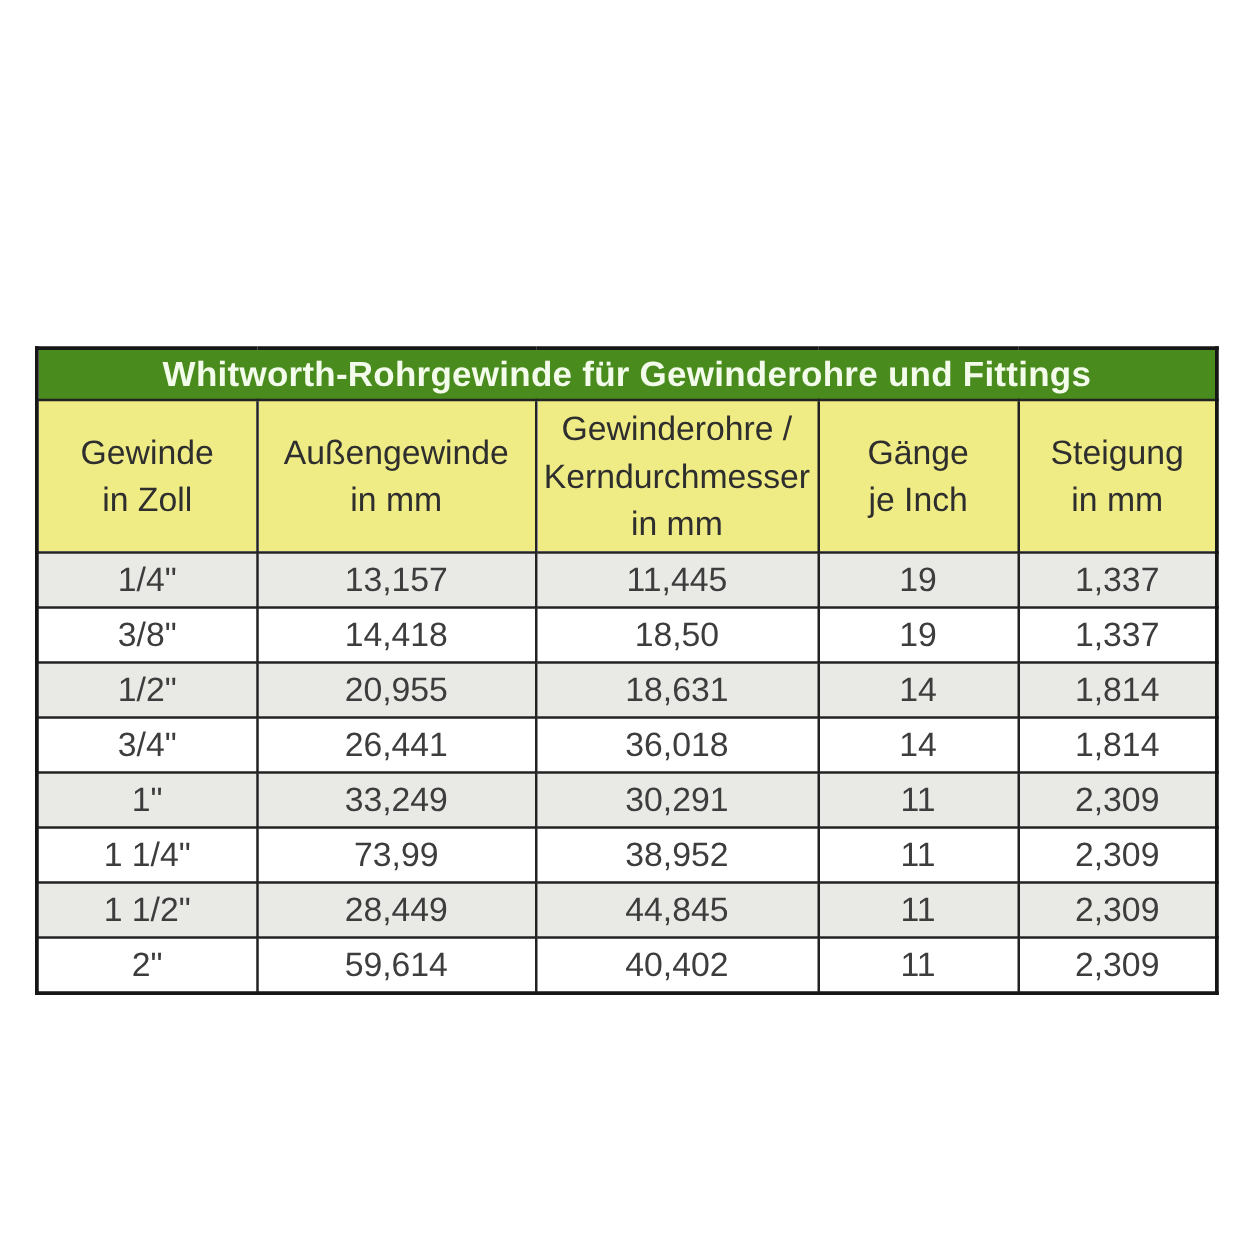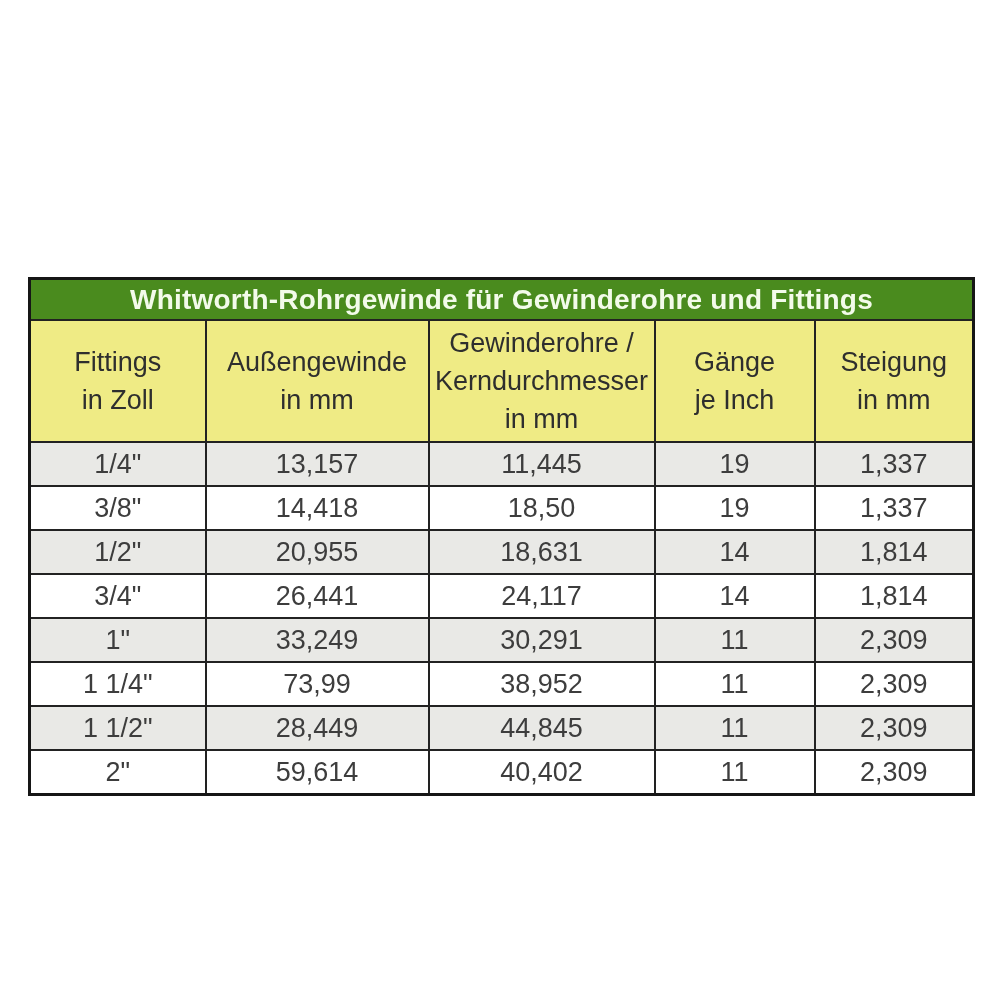--- a/index.html
+++ b/index.html
@@ -70,21 +70,21 @@
       <col style="width:226px">
       <col style="width:160px">
       <col style="width:159px">
     </colgroup>
     <tbody>
       <tr>
         <th class="title-cell" colspan="5">Whitworth-Rohrgewinde für Gewinderohre und Fittings</th>
       </tr>
       <tr>
         <th class="header-cell">
-          <span class="header-line">Fittings</span>
+          <span class="header-line">Gewinde</span>
           <span class="header-line">in Zoll</span>
         </th>
         <th class="header-cell">
           <span class="header-line">Außengewinde</span>
           <span class="header-line">in mm</span>
         </th>
         <th class="header-cell">
           <span class="header-line">Gewinderohre /</span>
           <span class="header-line">Kerndurchmesser</span>
           <span class="header-line">in mm</span>
@@ -115,21 +115,21 @@
       <tr class="row-alt">
         <td class="data-cell">1/2"</td>
         <td class="data-cell">20,955</td>
         <td class="data-cell">18,631</td>
         <td class="data-cell">14</td>
         <td class="data-cell">1,814</td>
       </tr>
       <tr>
         <td class="data-cell">3/4"</td>
         <td class="data-cell">26,441</td>
-        <td class="data-cell">24,117</td>
+        <td class="data-cell">36,018</td>
         <td class="data-cell">14</td>
         <td class="data-cell">1,814</td>
       </tr>
       <tr class="row-alt">
         <td class="data-cell">1"</td>
         <td class="data-cell">33,249</td>
         <td class="data-cell">30,291</td>
         <td class="data-cell">11</td>
         <td class="data-cell">2,309</td>
       </tr>

